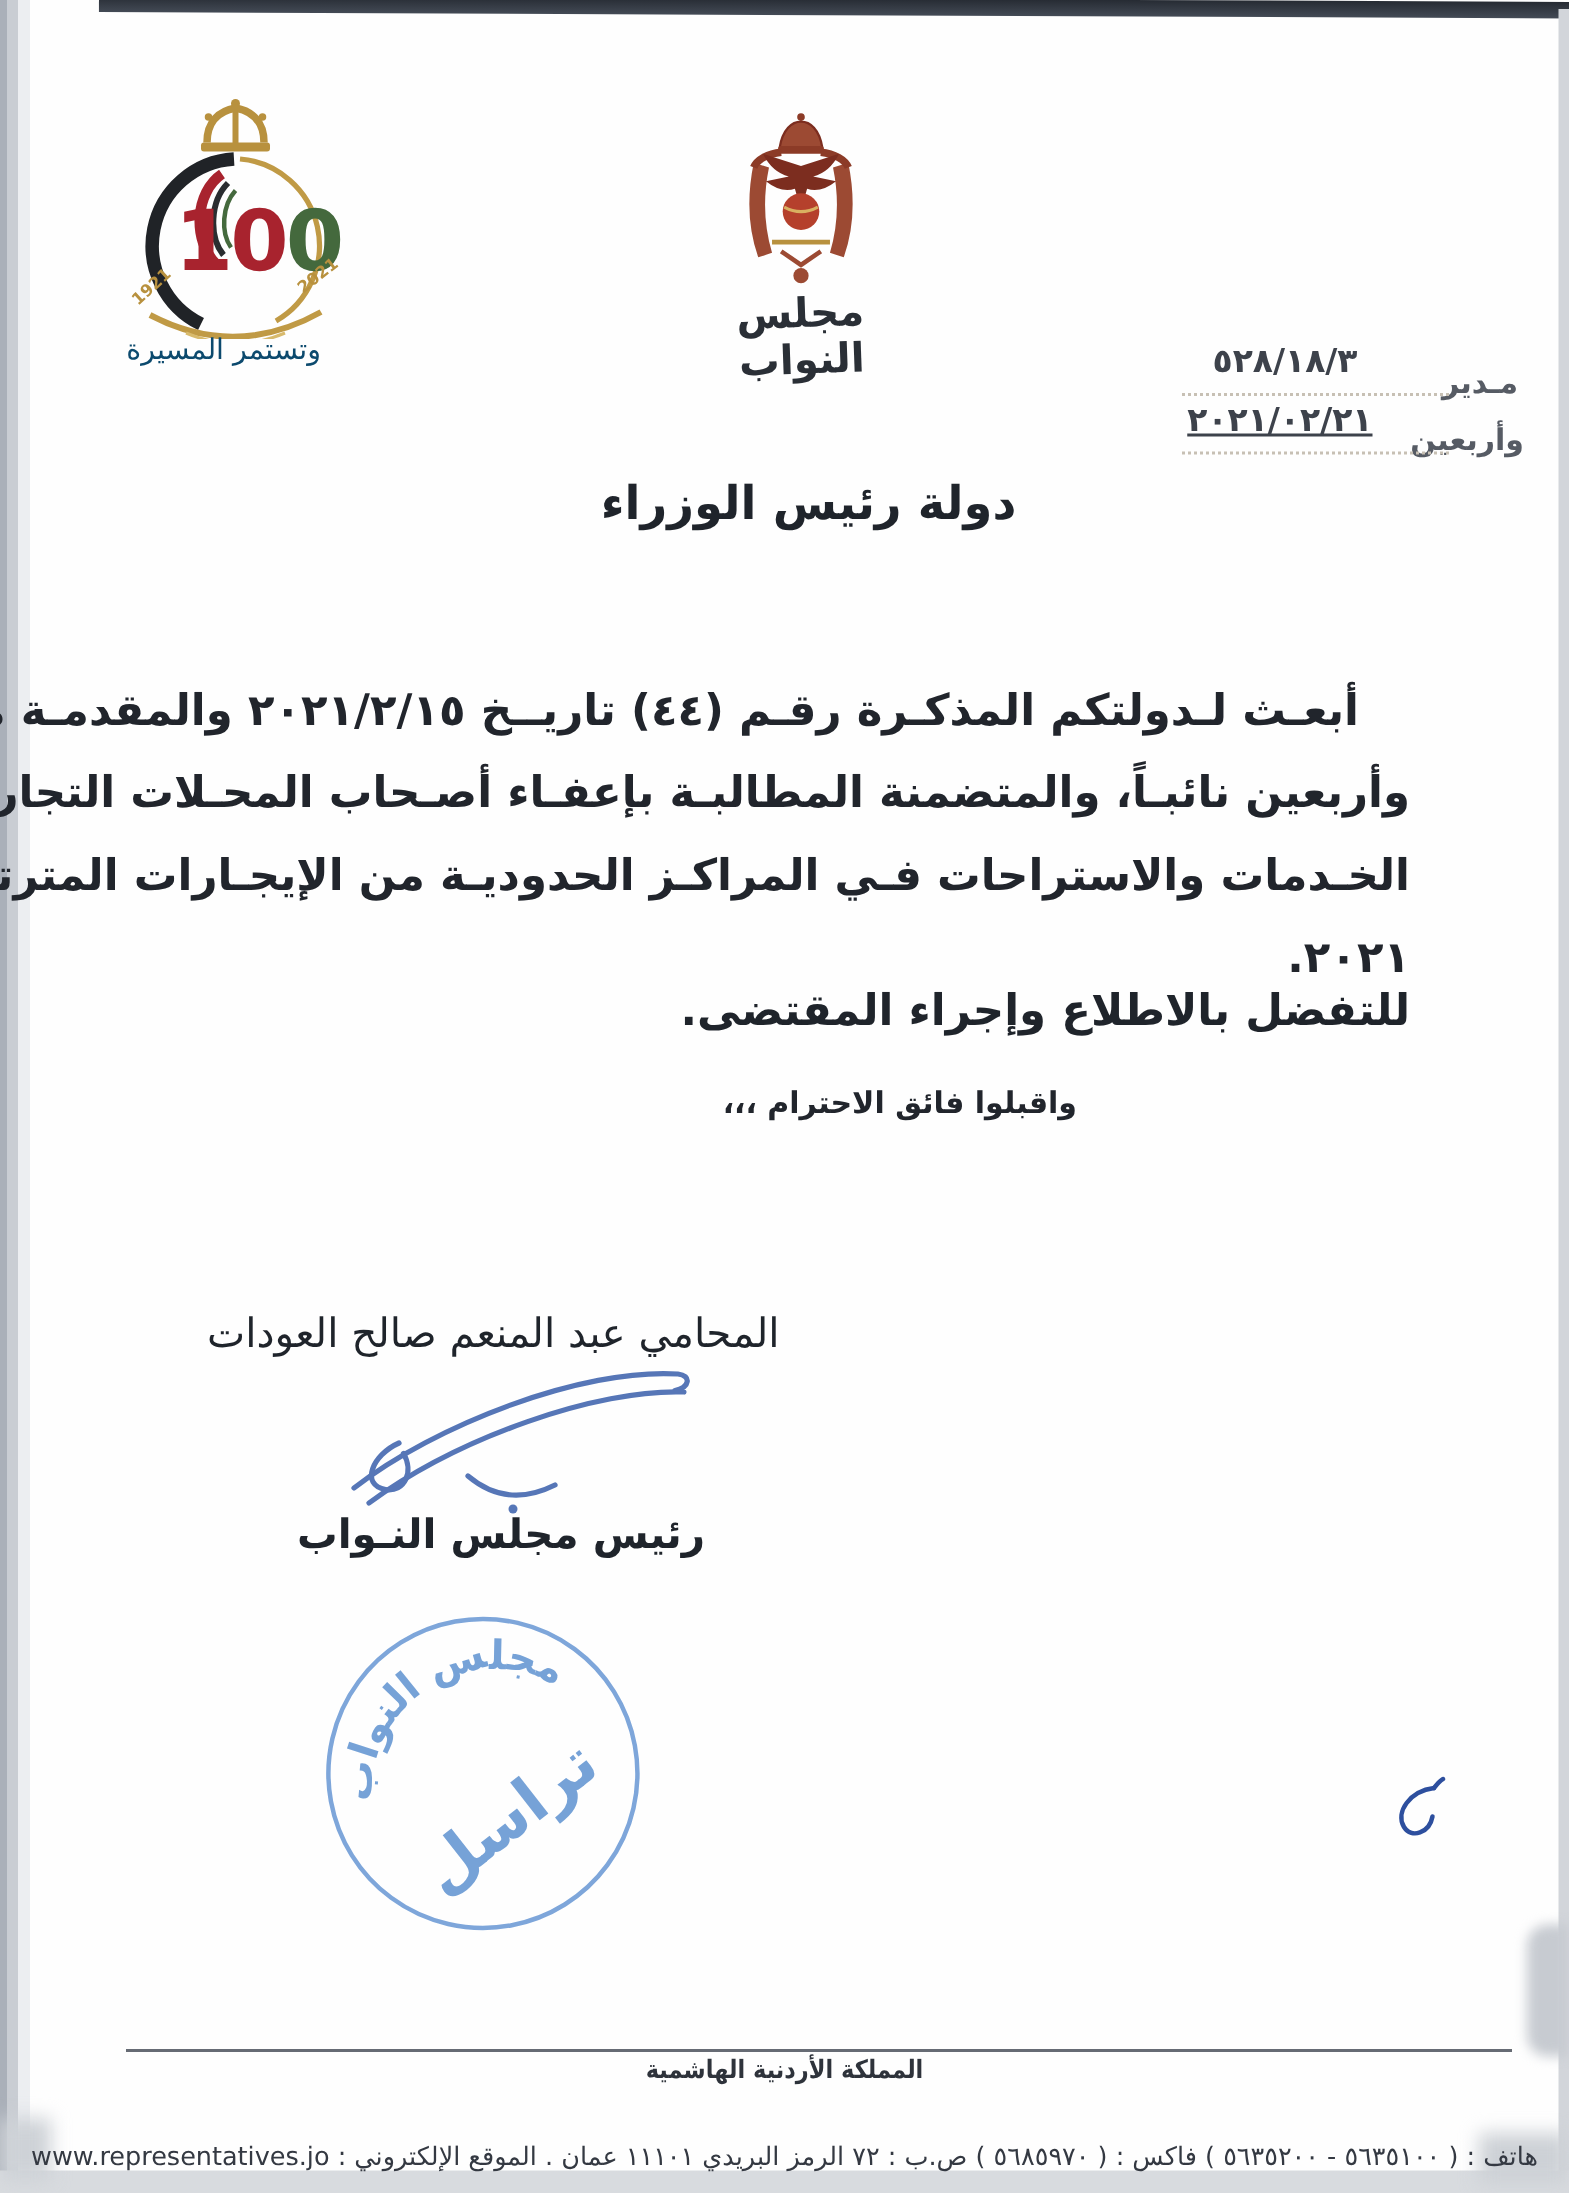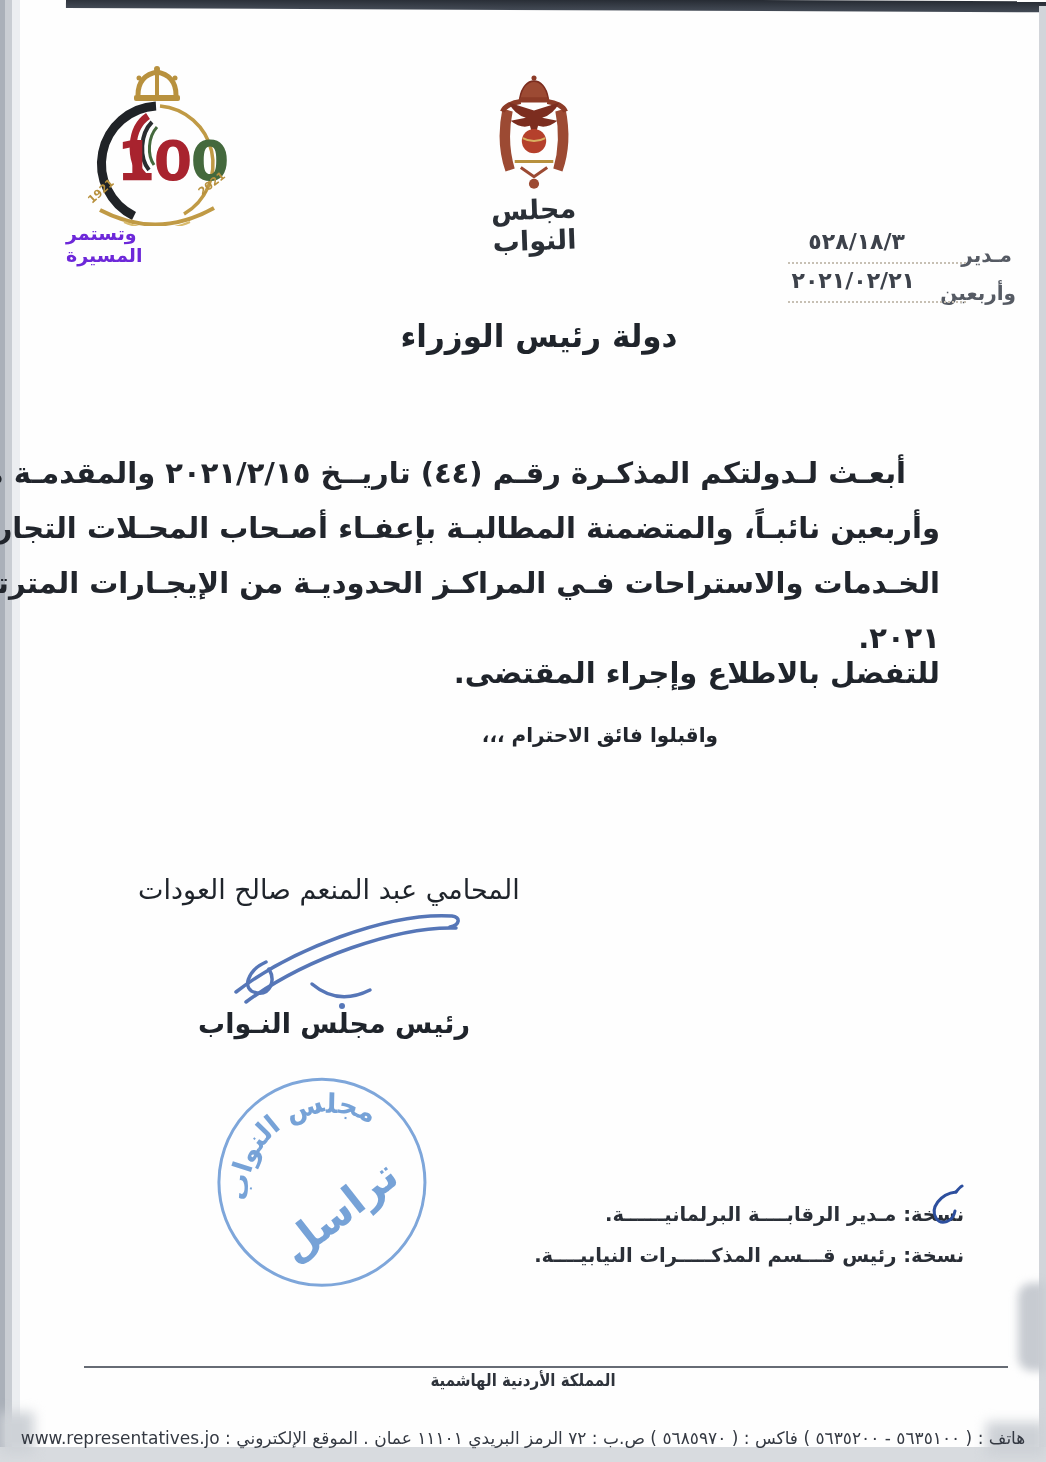--- a/index.html
+++ b/index.html
@@ -17,34 +17,34 @@
   .scan-smudge-right{position:absolute;right:0;top:1283px;width:28px;height:88px;background:#c7cbd1;
     border-radius:14px 0 0 14px;filter:blur(4px);}
   .scan-corner-br{position:absolute;right:0;bottom:6px;width:60px;height:34px;background:#cdd1d6;filter:blur(6px);}
   .scan-corner-bl{position:absolute;left:0;bottom:8px;width:34px;height:42px;background:#ced2d7;filter:blur(6px);}
 
   .abs{position:absolute;}
   .rtl{direction:rtl;unicode-bidi:plaintext;}
 
   
   .centennial{left:72px;top:64px;}
-  .centennial-tagline{left:66px;top:222px;width:148px;text-align:left;
-    font-size:19px;font-weight:bold;color:#6d28d9;}
+  .centennial-tagline{left:66px;top:222px;width:148px;text-align:right;
+    font-size:19px;font-weight:normal;color:#0c4a6e;}
   .coat{left:478px;top:74px;}
   .council-name{left:446px;top:194px;width:176px;text-align:center;font-size:27px;
     font-weight:bold;color:#2a2f36;transform:rotate(-2deg);}
 
   
   .ref-label{font-size:20px;font-weight:bold;color:#565b64;}
   .ref-value{font-size:22px;font-weight:bold;color:#3d424b;letter-spacing:1px;}
   .ref-num-label{right:34px;top:243px;}
   .ref-num-value{right:141px;top:229px;}
   .ref-num-leader{right:80px;top:262px;width:178px;border-bottom:2px dotted #c7c0b4;}
   .ref-date-label{right:30px;top:281px;}
-  .ref-date-value{right:131px;top:268px;}
+  .ref-date-value{right:131px;top:268px;text-decoration:underline;}
   .ref-date-leader{right:80px;top:301px;width:178px;border-bottom:2px dotted #c7c0b4;}
 
   
   .recipient{left:0;top:318px;width:100%;text-align:center;font-size:31px;font-weight:bold;
     color:#1f242b;transform:translateX(16px);}
   .body-block{right:106px;top:446px;width:852px;direction:rtl;font-size:29px;font-weight:bold;color:#21252c;}
   .body-line{height:55px;line-height:55px;white-space:nowrap;text-align:justify;text-align-last:justify;}
   .body-line.first{text-indent:34px;}
   .body-line.last{text-align-last:right;}
   .closing{right:106px;top:656px;font-size:29px;font-weight:bold;direction:rtl;color:#1f242b;}
@@ -171,24 +171,20 @@
         <path id="arcTop" d="M 32 150 A 82 82 0 1 1 188 150" fill="none"></path>
       </defs>
       <circle cx="110" cy="110" r="103" fill="none" stroke="#6d9bd6" stroke-width="3"></circle>
       <text font-size="27" font-weight="bold" fill="#6496d2" letter-spacing="3" font-family="DejaVu Sans,sans-serif">
         <textPath href="#arcTop" startOffset="50%" text-anchor="middle">مجلس النواب</textPath>
       </text>
       <text x="110" y="158" text-anchor="middle" font-size="42" font-weight="bold" fill="#6496d2" font-family="DejaVu Sans,sans-serif" transform="rotate(-6 110 150)">تراسل</text>
     </svg>
   </div>
 
-  <div class="abs cc-block">
-    <div>نسخة: مـدير الرقابــــة البرلمانيــــــة.</div>
-    <div>نسخة: رئيس قـــسم المذكـــــرات النيابيــــة.</div>
-  </div>
   <div class="abs cc-mark">
     <svg width="38" height="44" viewBox="0 0 38 44">
       <path d="M30 8 C 14 10 4 24 10 34 C 15 42 27 38 29 27" fill="none" stroke="#2d4f9e" stroke-width="3" stroke-linecap="round"></path>
       <path d="M30 8 q 4 -5 6 -6" fill="none" stroke="#2d4f9e" stroke-width="3" stroke-linecap="round"></path>
     </svg>
   </div>
 
   <div class="abs footer-divider"></div>
   <div class="abs kingdom rtl">المملكة الأردنية الهاشمية</div>
   <div class="abs contact">هاتف : ( ٥٦٣٥١٠٠ - ٥٦٣٥٢٠٠ ) فاكس : ( ٥٦٨٥٩٧٠ ) ص.ب : ٧٢ الرمز البريدي ١١١٠١ عمان . الموقع الإلكتروني : www.representatives.jo</div>

